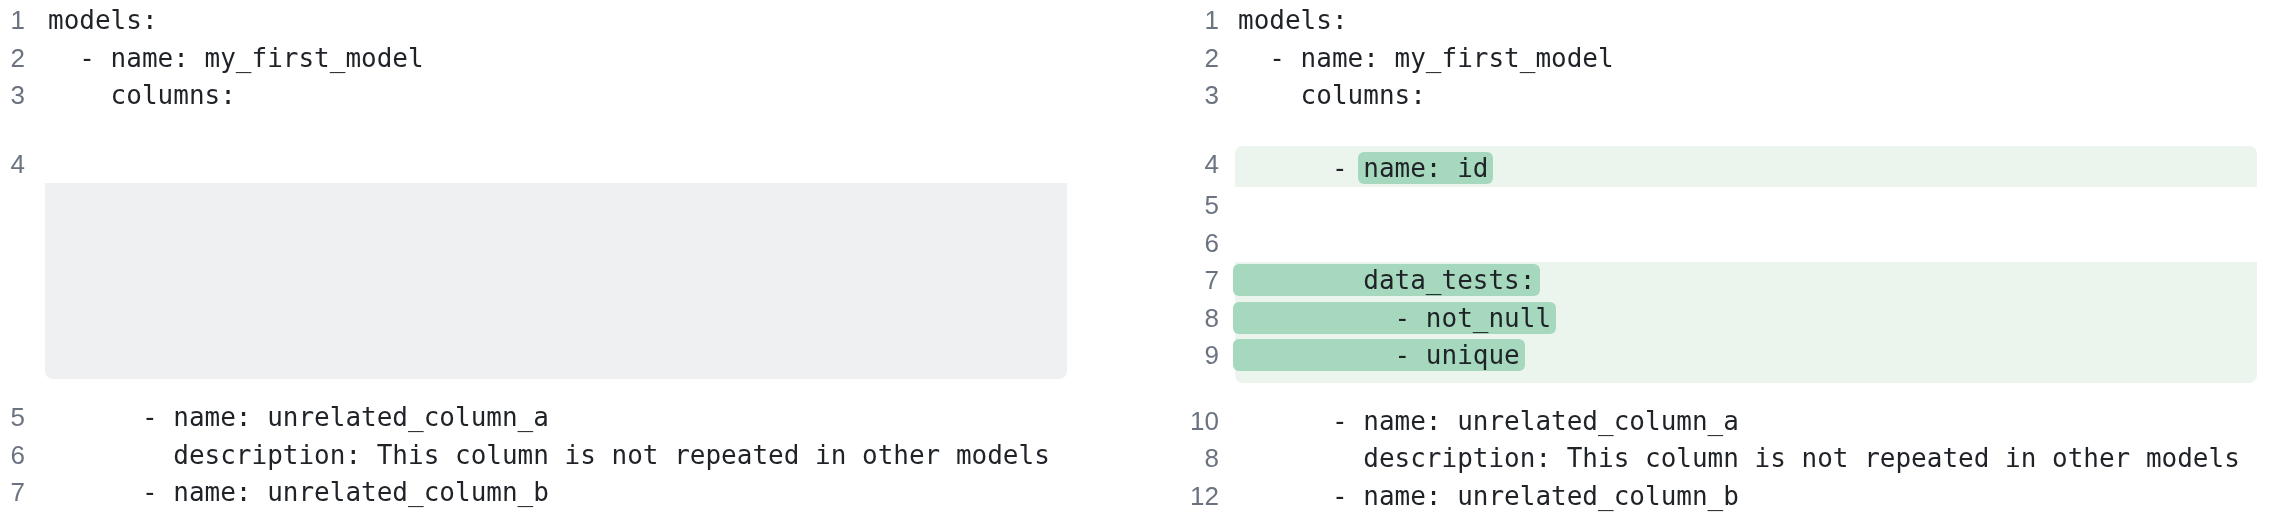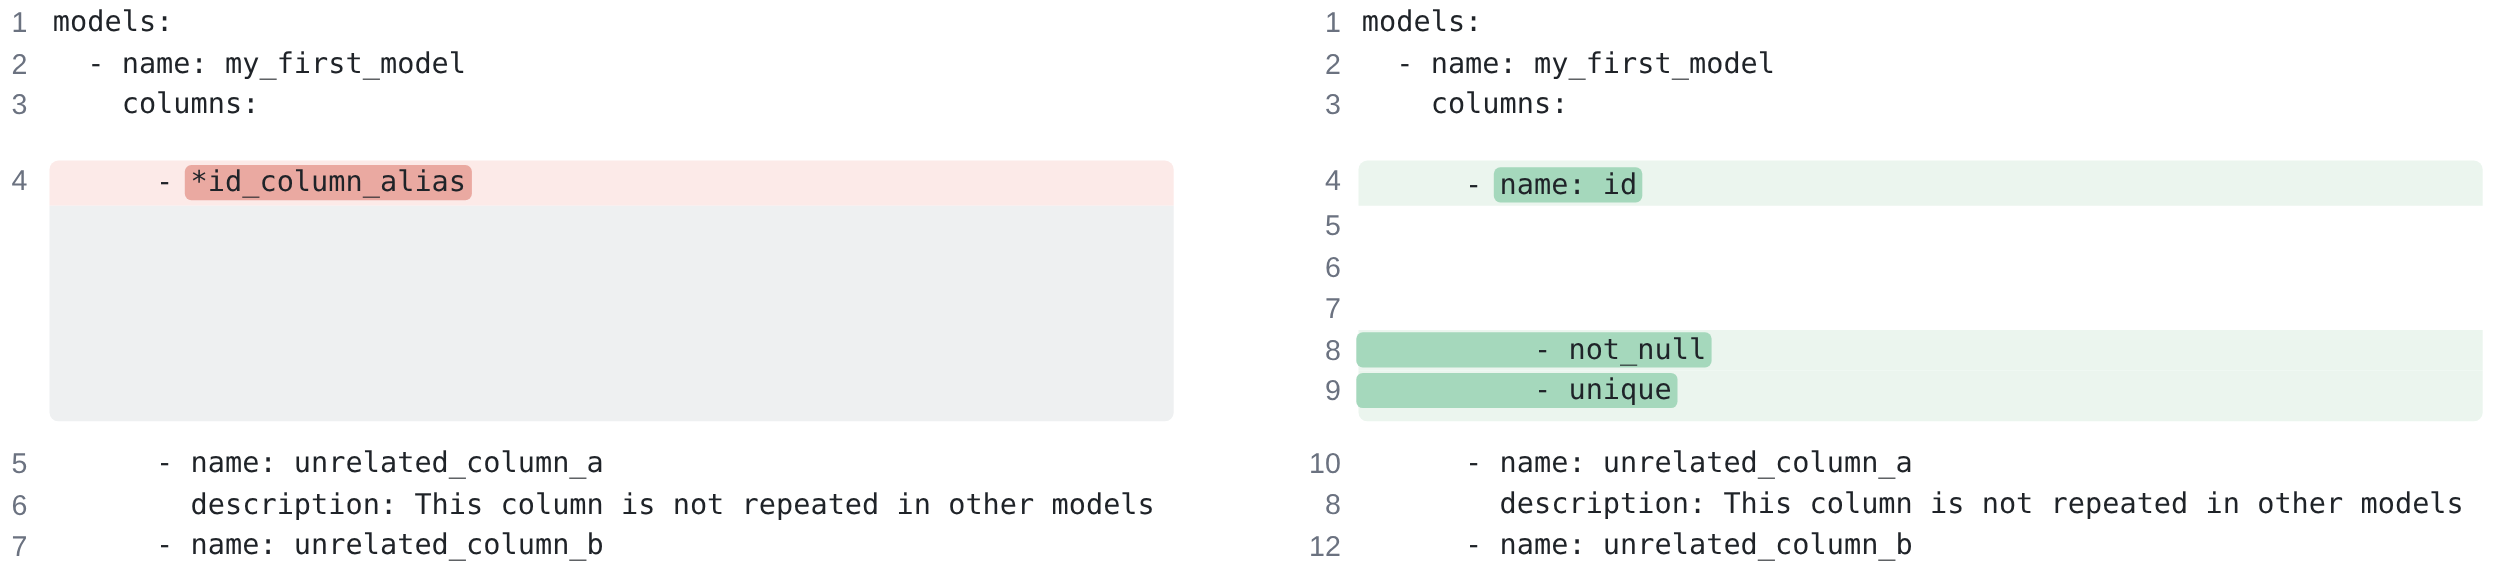--- a/index.html
+++ b/index.html
@@ -94,21 +94,20 @@
       <div class="row context">
         <span class="ln">2</span>
         <span class="code"><span>  - name: my_first_model</span></span>
       </div>
       <div class="row context">
         <span class="ln">3</span>
         <span class="code"><span>    columns:</span></span>
       </div>
       <div class="row removed">
         <span class="ln">4</span>
-        <span class="code"><span>      - </span><span class="hl hl-del">*id_column_alias</span></span>
       </div>
       <div class="row filler">
         <span class="ln"></span>
         <span class="code"></span>
       </div>
       <div class="row context">
         <span class="ln">5</span>
         <span class="code"><span>      - name: unrelated_column_a</span></span>
       </div>
       <div class="row context">
@@ -138,20 +137,21 @@
         <span class="code"><span>      - </span><span class="hl hl-add">name: id</span></span>
       </div>
       <div class="row added">
         <span class="ln">5</span>
       </div>
       <div class="row added">
         <span class="ln">6</span>
       </div>
       <div class="row added">
         <span class="ln">7</span>
+        <span class="code"><span class="hl hl-add">        data_tests:</span></span>
       </div>
       <div class="row added">
         <span class="ln">8</span>
         <span class="code"><span class="hl hl-add">          - not_null</span></span>
       </div>
       <div class="row added last">
         <span class="ln">9</span>
         <span class="code"><span class="hl hl-add">          - unique</span></span>
       </div>
       <div class="row context">

